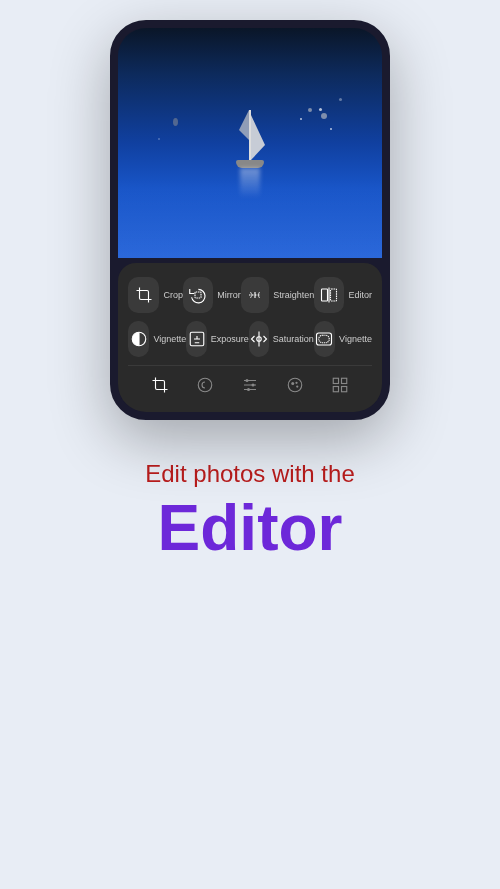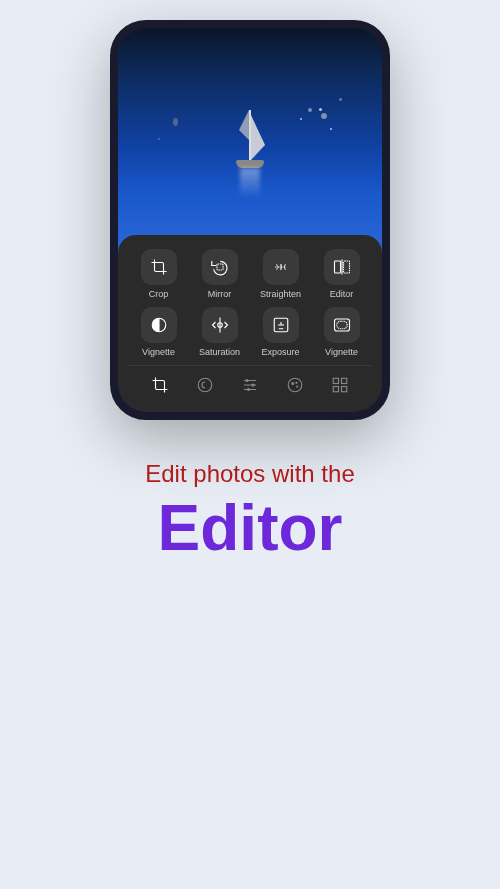--- a/index.html
+++ b/index.html
@@ -116,21 +116,20 @@
     }
 
     .tools-row {
       display: flex;
       justify-content: space-around;
       margin-bottom: 8px;
     }
 
     .tool-item {
       display: flex;
-      flex-direction: column;
       align-items: center;
       gap: 4px;
       color: #ffffff;
       cursor: pointer;
       min-width: 55px;
     }
 
     .tool-icon {
       width: 36px;
       height: 36px;
@@ -287,36 +286,36 @@
                   <circle cx="12" cy="12" r="9"></circle>
                   <path d="M12 3v18"></path>
                   <path d="M12 3a9 9 0 000 18z" fill="white" stroke="none"></path>
                 </svg>
             </div>
             <span class="tool-label">Vignette</span>
           </div>
           <div class="tool-item">
             <div class="tool-icon">
               <svg viewBox="0 0 24 24">
-                  <path d="M12 2v20M6 8l-4 4 4 4M18 8l4 4-4 4"></path>
-                  <circle cx="12" cy="12" r="3"></circle>
-                </svg>
-            </div>
-            <span class="tool-label">Saturation</span>
-          </div>
-          <div class="tool-item">
-            <div class="tool-icon">
-              <svg viewBox="0 0 24 24">
                   <rect x="3" y="3" width="18" height="18" rx="2"></rect>
                   <line x1="8" y1="12" x2="16" y2="12"></line>
                   <line x1="12" y1="8" x2="12" y2="12"></line>
                   <line x1="9" y1="17" x2="15" y2="17"></line>
                 </svg>
             </div>
             <span class="tool-label">Exposure</span>
+          </div>
+          <div class="tool-item">
+            <div class="tool-icon">
+              <svg viewBox="0 0 24 24">
+                  <path d="M12 2v20M6 8l-4 4 4 4M18 8l4 4-4 4"></path>
+                  <circle cx="12" cy="12" r="3"></circle>
+                </svg>
+            </div>
+            <span class="tool-label">Saturation</span>
           </div>
           <div class="tool-item">
             <div class="tool-icon">
               <svg viewBox="0 0 24 24">
                   <rect x="2" y="4" width="20" height="16" rx="3"></rect>
                   <rect x="5" y="7" width="14" height="10" rx="5" stroke-dasharray="1.5 1"></rect>
                 </svg>
             </div>
             <span class="tool-label">Vignette</span>
           </div>

